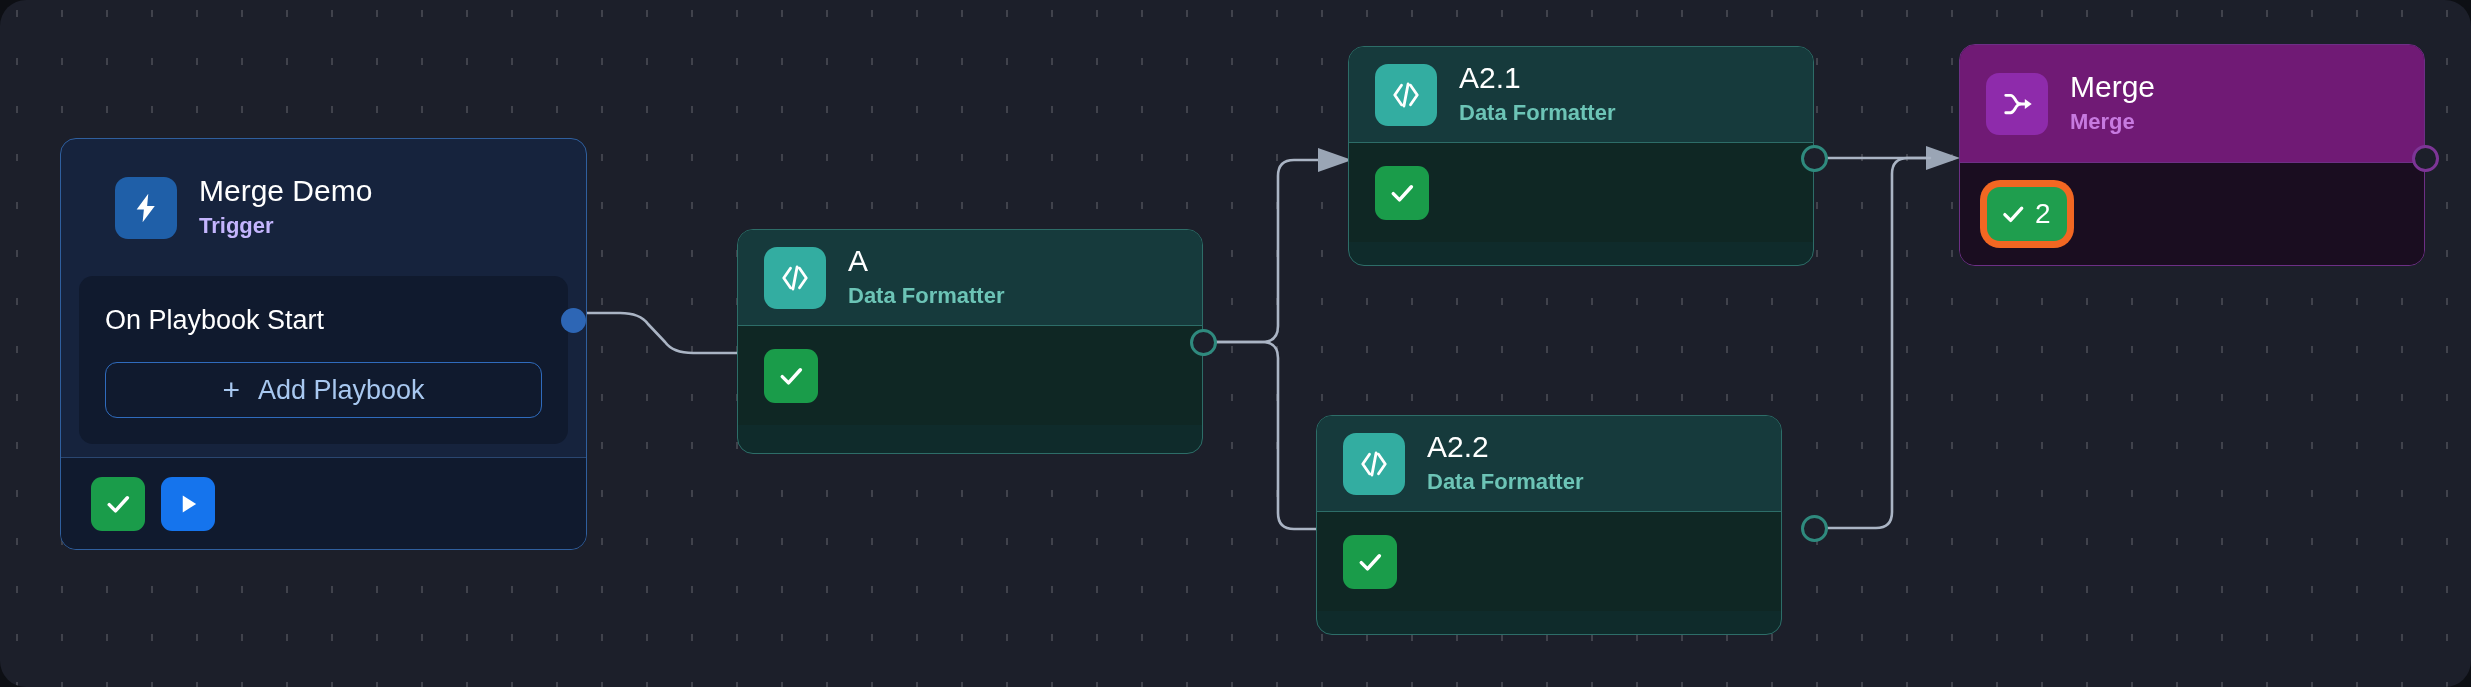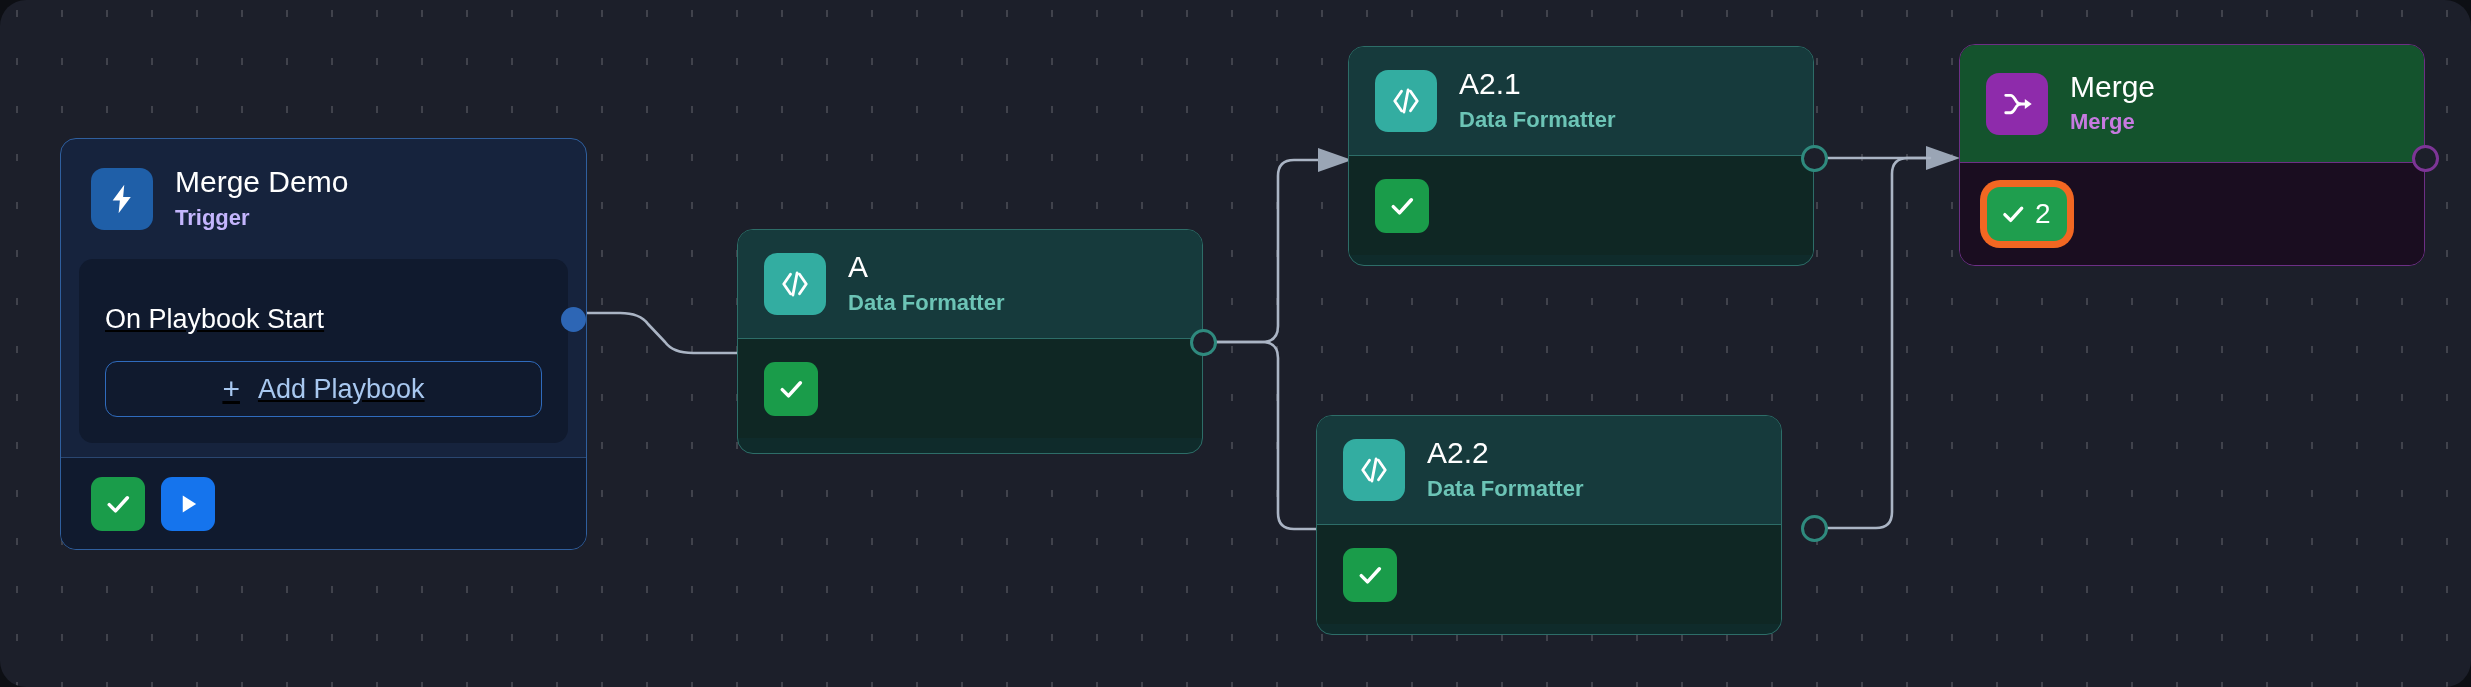--- a/index.html
+++ b/index.html
@@ -140,33 +140,33 @@
   #node-trigger {
     left: 60px;
     top: 138px;
     width: 527px;
     height: 412px;
     background: #16233d;
     border: 1.5px solid #2f5f9e;
     border-radius: 16px;
   }
   #node-trigger .node-head {
-    height: 120px;
+    height: 137px;
     padding: 4px 30px;
+    margin-left: 24px;
   }
   #node-trigger .node-icon { background: #1f5fa8; }
   #node-trigger .node-subtitle { color: #c4b5fd; }
 
   .trigger-body {
     margin: 0 18px;
     background: #101a2e;
     border-radius: 14px;
-    padding: 38px 26px 26px 26px;
-    box-sizing: border-box;
-    text-decoration: underline;
+    padding: 22px 26px 26px 26px;
+    box-sizing: border-box;
   }
   .trigger-row {
     display: flex;
     align-items: center;
     justify-content: space-between;
     height: 44px;
   }
   .trigger-row-label {
     font-size: 27px;
     color: #ffffff;
@@ -210,21 +210,21 @@
     background: #101a2e;
   }
 
   
   .node-df {
     background: #0f2b2b;
     border: 1.5px solid #2d6d68;
     border-radius: 16px;
   }
   .node-df .node-head {
-    height: 108px;
+    height: 95px;
     padding: 0 26px;
     background: #163a3c;
   }
   .node-df .node-icon { background: #33ada1; }
   .node-df .node-subtitle { color: #6cc4b6; }
   .node-df .node-footer {
     height: 100px;
     padding: 0 26px;
     background: #0f2724;
     border-top: 1.5px solid #2d6d68;
@@ -240,21 +240,21 @@
     top: 44px;
     width: 466px;
     height: 222px;
     background: #1c0f22;
     border: 1.5px solid #6d2f85;
     border-radius: 16px;
   }
   #node-merge .node-head {
     height: 117px;
     padding: 0 26px;
-    background: #14532d;
+    background: #701a75;
   }
   #node-merge .node-icon { background: #8e2bab; }
   #node-merge .node-title { color: #ffffff; }
   #node-merge .node-subtitle { color: #c77ae0; }
   #node-merge .node-footer {
     height: 103px;
     padding: 0 20px;
     background: #1a0d20;
     border-top: 1.5px solid #6d2f85;
   }

